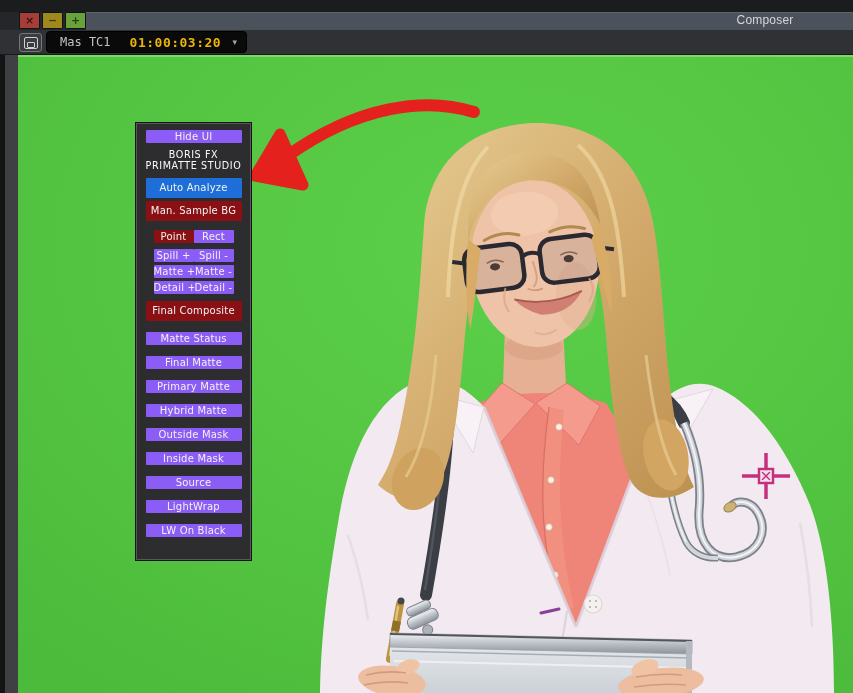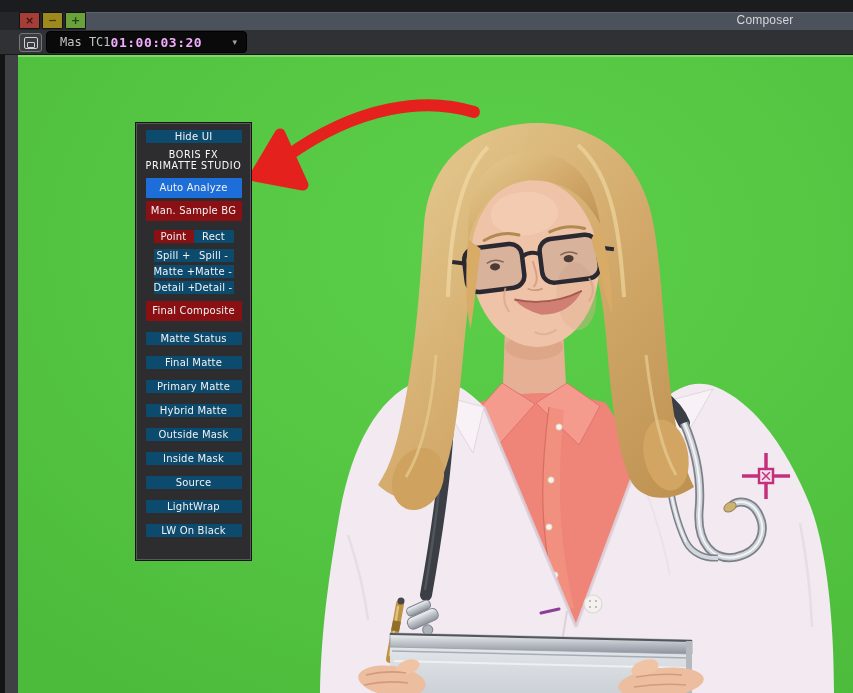--- a/index.html
+++ b/index.html
@@ -24,36 +24,36 @@
   .monbtn{position:absolute;left:19px;top:3px;width:23px;height:19px;background:#3b3c3f;
       border:1px solid #76777a;border-radius:3px;padding:0;}
   .monbtn .o{position:absolute;left:4px;top:3px;width:12px;height:10px;
       border:1.5px solid #cfd0d2;border-radius:2px;}
   .monbtn .i{position:absolute;left:7px;top:8px;width:6px;height:4px;
       border:1.5px solid #cfd0d2;border-radius:1px;}
   .tcwrap{position:absolute;left:46px;top:1px;width:201px;height:22px;background:#0a0a0b;
       border:1px solid #000;border-radius:4px;box-sizing:border-box;
       display:flex;align-items:center;}
   .tclabel{margin-left:13px;font:12px "DejaVu Sans Mono",monospace;color:#c1c2c4;}
-  .tcval{font:bold 13px "DejaVu Sans Mono",monospace;color:#f0abfc;letter-spacing:0.5px;}
+  .tcval{margin-left:19px;font:bold 13px "DejaVu Sans Mono",monospace;color:#eab308;letter-spacing:0.5px;}
   .tccaret{margin-left:auto;margin-right:9px;font-size:9px;color:#a3a4a6;}
 
   
   .gutter{position:absolute;left:0;top:55px;width:18px;height:638px;background:#3f4043;
       border-left:5px solid #141414;box-sizing:border-box;}
 
   
   .viewport{position:absolute;left:18px;top:55px;width:835px;height:638px;}
 
   
   .panel{position:absolute;left:136px;top:123px;width:115px;height:437px;background:#2d2d2f;
       border:1px solid #58585a;box-sizing:border-box;box-shadow:0 0 0 1px #151517;z-index:10;
       font-family:"DejaVu Sans",sans-serif;}
   .pb{display:block;width:96px;height:13px;margin:0 auto;padding:0;border:none;border-radius:1px;
-      background:#0c4a6e;color:#f2f2f2;font:10px/13px "DejaVu Sans",sans-serif;
+      background:#8b5cf6;color:#f2f2f2;font:10px/13px "DejaVu Sans",sans-serif;
       letter-spacing:0.2px;text-align:center;white-space:nowrap;overflow:hidden;}
   .pb.tall{height:20px;line-height:14px;}
   .pb.blue{background:#1d6ed8;}
   .pb.maroon{background:#8a1014;}
   .pb.half{display:inline-block;width:45px;margin:0;}
   .p-hide{margin-top:6px;}
   .ptitle{margin:6px -4px 0;text-align:center;color:#fafafa;
       font-size:9.6px;line-height:11px;letter-spacing:0.6px;white-space:nowrap;}
   .p-auto{margin-top:7px;}
   .p-man{margin-top:3px;}

